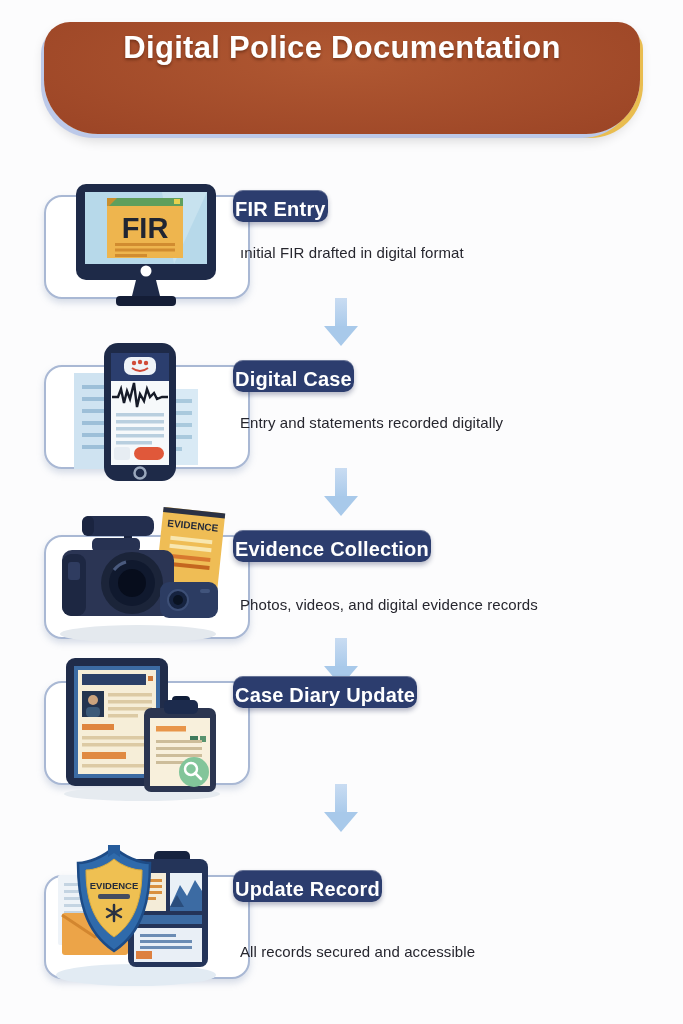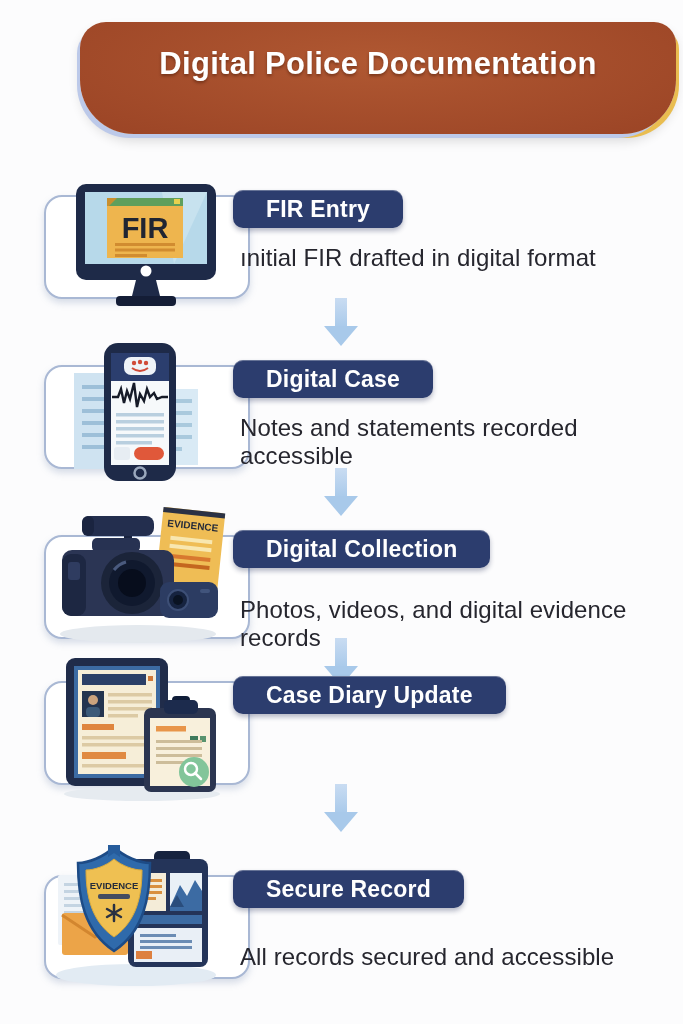--- a/index.html
+++ b/index.html
@@ -4,28 +4,27 @@
 <style>
   html,body{margin:0;padding:0;background:#e9e9ee;}
   .canvas{
     position:relative;width:683px;height:1024px;margin:0 auto;
     background:var(--page-bg,#fcfcfd);overflow:hidden;
     font-family:"Liberation Sans",sans-serif;
   }
   
   .banner{
     position:absolute;left:44px;top:22px;width:596px;height:112px;
-    box-sizing:border-box;padding-top:24px;text-align:center;
+    box-sizing:border-box;padding-top:8px;text-align:center;
     border-radius:26px 22px 54px 54px;
     background:radial-gradient(120% 160% at 50% 35%,
       var(--banner-light,#b05832) 0%,var(--banner-mid,#9c4526) 55%,var(--banner-dark,#7c3118) 100%);
     box-shadow:-4px 5px 0 -1px var(--banner-edge-left,#bcc9e9),
                 4px 5px 0 -1px var(--banner-edge-right,#e9bd50),
                 0 7px 12px rgba(0,0,0,.14);
-    margin-left:36px;
   }
   .banner-line1{
     font-size:31px;font-weight:bold;color:var(--title-color,#ffffff);
     letter-spacing:.3px;text-shadow:0 2px 3px rgba(60,20,5,.45);
   }
   .banner-line2{
     margin-top:5px;font-size:31px;font-weight:bold;
     color:var(--subtitle-color,#a9c2e4);text-shadow:0 2px 3px rgba(60,20,5,.45);
   }
   
@@ -36,29 +35,29 @@
     background:#ffffff;border:2px solid var(--card-border,#a9b8d4);
     border-radius:18px;box-shadow:0 4px 7px rgba(120,140,175,.28);
   }
   .illus{position:absolute;left:50px;top:-10px;width:180px;height:150px;}
   .s1 .illus{top:0}
   .s2 .illus{top:-11px}
   .s3 .illus{top:-16px}
   .s4 .illus{top:-10px}
   .s5 .illus{top:-15px;left:46px}
   .badge{
-    position:absolute;left:233px;top:12px;height:38px;line-height:38px;
-    padding:0 33px;display:inline-block;
+    position:absolute;left:233px;top:12px;height:32px;line-height:38px;
+    padding:0 2px;display:inline-block;
     background:var(--badge-bg,#2c3d6e);color:var(--badge-text,#ffffff);
-    font-size:23px;font-weight:bold;letter-spacing:.2px;border-radius:10px;
+    font-size:20px;font-weight:bold;letter-spacing:.2px;border-radius:10px;
     box-shadow:0 3px 5px rgba(30,40,80,.32),inset 0 1px 0 rgba(255,255,255,.28);
   }
   .desc{
     position:absolute;left:240px;top:66px;
-    font-size:24px;color:var(--desc-color,#26262e);letter-spacing:.1px;
+    font-size:15px;color:var(--desc-color,#26262e);letter-spacing:.1px;
   }
   .s3 .desc{top:78px}
   .s4 .desc{top:72px}
   .s5 .desc{top:85px}
   
   .arrow{position:absolute;left:324px;top:120px;width:34px;height:48px;}
   .arrow .shaft{
     position:absolute;left:11px;top:0;width:12px;height:30px;
     background:linear-gradient(#c9dcf2,var(--arrow-color,#a8c9ea));
   }
@@ -146,21 +145,21 @@
           <rect x="66" y="90" width="48" height="3.5" fill="#b9cfdf"></rect>
             <rect x="66" y="97" width="48" height="3.5" fill="#b9cfdf"></rect>
           <rect x="66" y="104" width="36" height="3.5" fill="#b9cfdf"></rect>
           <rect x="64" y="110" width="16" height="13" rx="3" fill="#e7edf3"></rect>
           <rect x="84" y="110" width="30" height="13" rx="6.5" fill="#e0583a"></rect>
           <circle cx="90" cy="136" r="5.5" stroke="#9aa8bd" stroke-width="2.5" fill="none"></circle>
         </g>
       </svg>
     </div>
     <div class="badge">Digital Case</div>
-    <div class="desc">Notes and statements recorded accessible</div>
+    <div class="desc">Entry and statements recorded digitally</div>
     <div class="arrow">
         <div class="shaft"></div>
         <div class="head"></div>
       </div>
   </div>
 
   <div class="step s3">
     <div class="card"></div>
     <div class="illus">
       <svg width="180" height="150" viewBox="0 0 180 150">
@@ -188,21 +187,21 @@
           <path d="M64,68 A23,23 0 0 1 76,60" stroke="#4a5a7e" stroke-width="3" fill="none"></path>
         </g>
         <g>
           <rect x="110" y="80" width="58" height="36" rx="9" fill="#2c3c62"></rect>
           <circle cx="128" cy="98" r="10" fill="#16233f" stroke="#3d4f76" stroke-width="2"></circle>
           <circle cx="128" cy="98" r="5" fill="#0a1322"></circle>
           <rect x="150" y="87" width="10" height="4" rx="2" fill="#41547c"></rect>
         </g>
       </svg>
     </div>
-    <div class="badge">Digital Collection</div>
+    <div class="badge">Evidence Collection</div>
     <div class="desc">Photos, videos, and digital evidence records</div>
     <div class="arrow">
         <div class="shaft"></div>
         <div class="head"></div>
       </div>
   </div>
 
   <div class="step s4">
     <div class="card"></div>
     <div class="illus">
@@ -301,17 +300,17 @@
           <text x="68" y="46" text-anchor="middle" font-size="9.5" font-weight="bold" fill="#262c3a">EVIDENCE</text>
           <rect x="52" y="51" width="32" height="5" rx="2" fill="#454c60"></rect>
           <g stroke="#2a3142" stroke-width="2.5" stroke-linecap="round">
             <line x1="68" y1="62" x2="68" y2="78"></line>
             <line x1="61" y1="66" x2="75" y2="74"></line>
             <line x1="75" y1="66" x2="61" y2="74"></line>
           </g>
         </g>
       </svg>
     </div>
-    <div class="badge">Secure Record</div>
+    <div class="badge">Update Record</div>
     <div class="desc">All records secured and accessible</div>
   </div>
 
 </div>
 
 </body></html>

